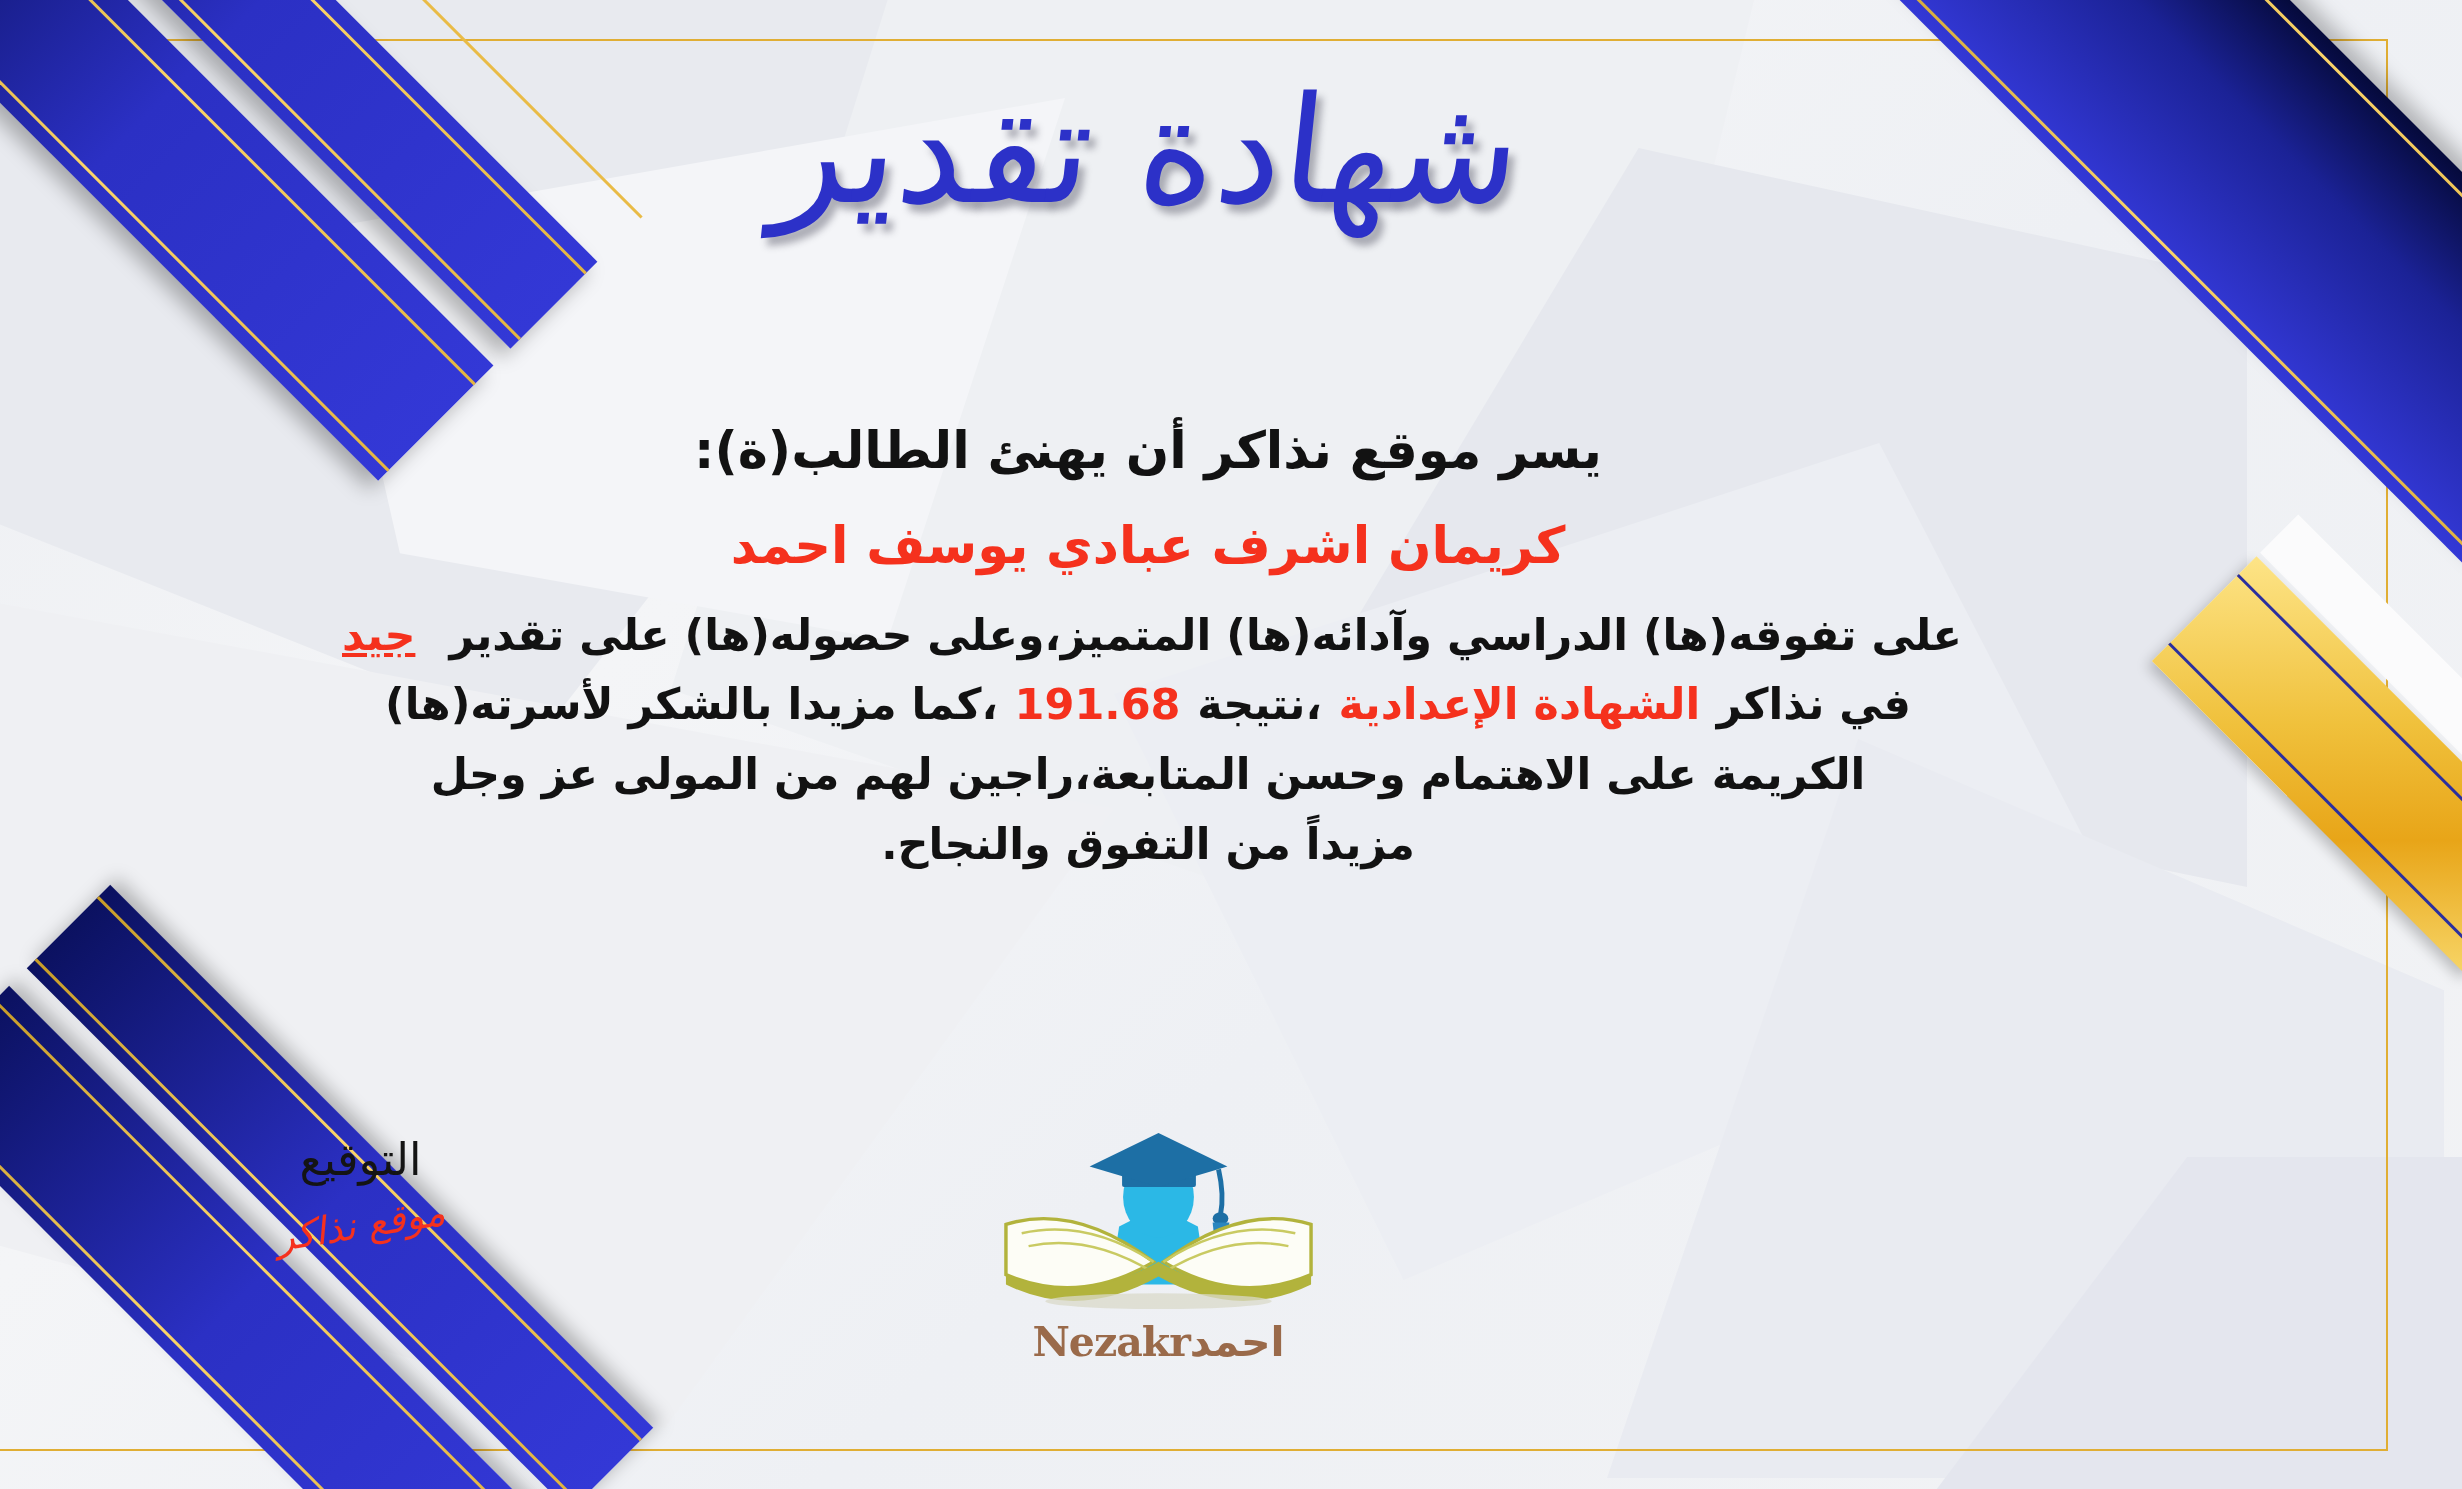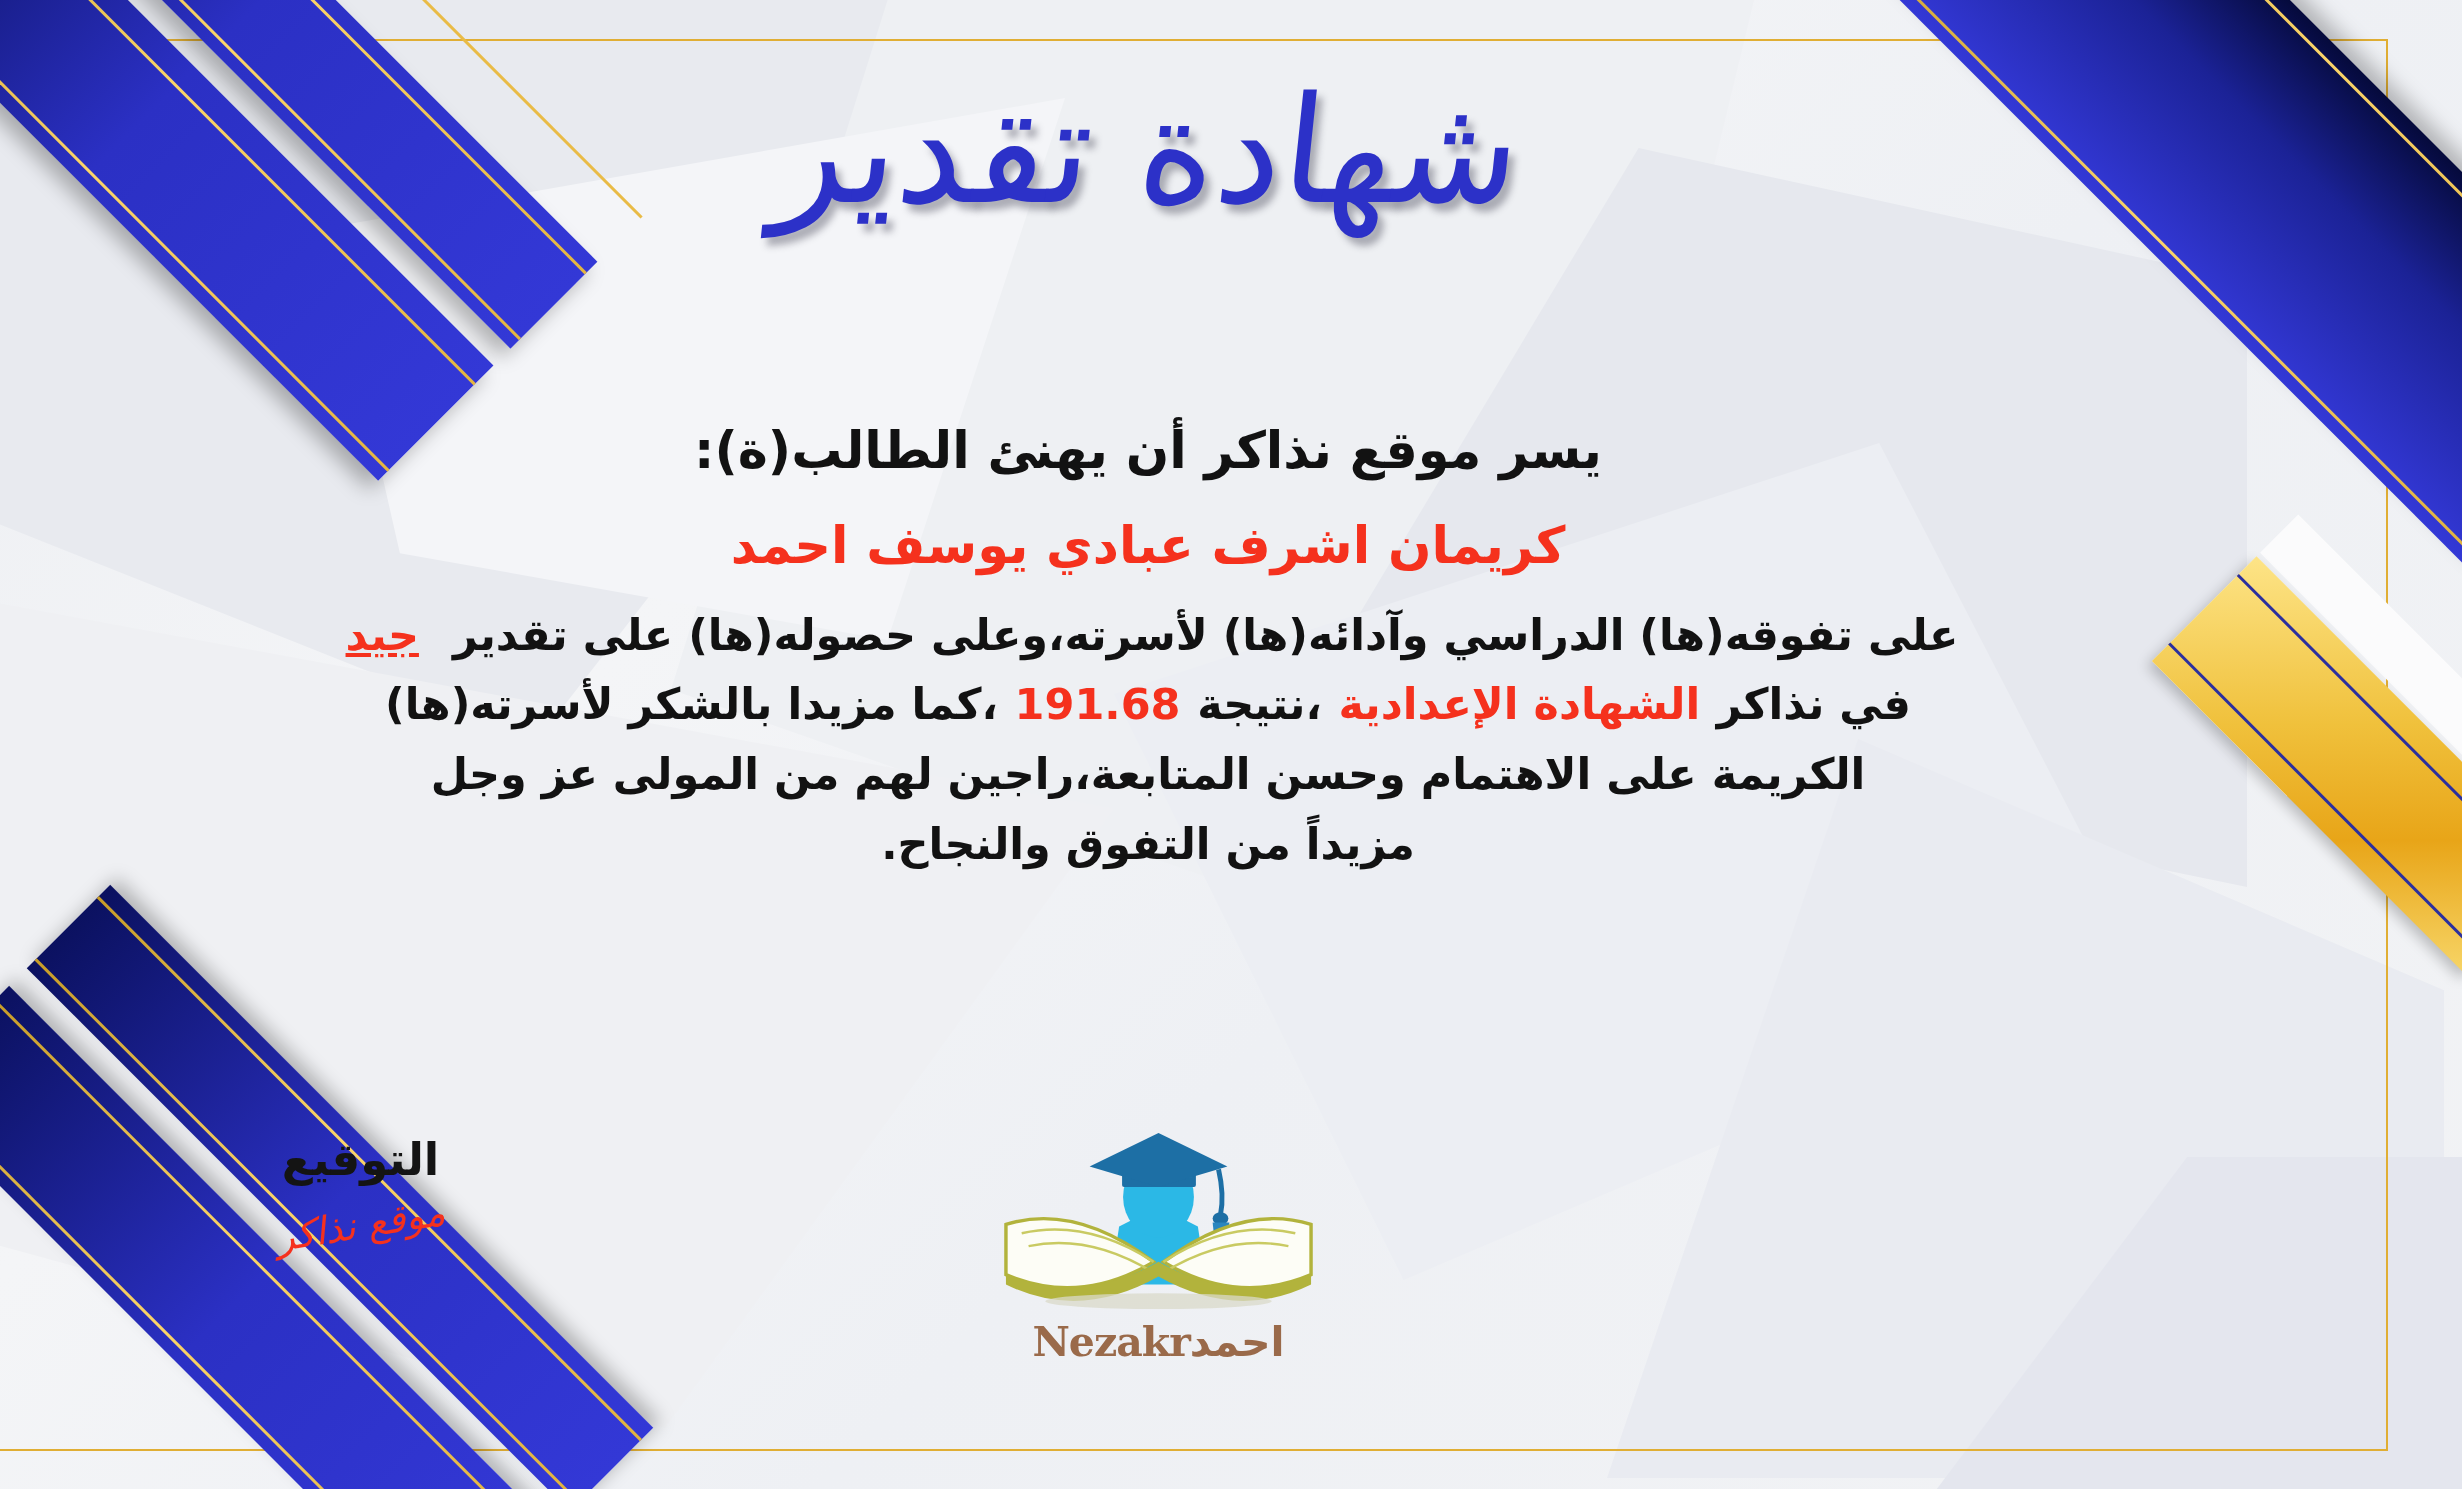--- a/index.html
+++ b/index.html
@@ -122,21 +122,21 @@
 
   
   .sign-block{
     position:absolute;
     left:374px;
     top:1133px;
     width:305px;
     text-align:center;
     direction:rtl;
   }
-  .sign-label{font-size:45px;font-weight:700;color:#141414;}
+  .sign-label{font-size:45px;font-weight:400;color:#141414;}
   .sign-mark{
     margin-top:16.7px;
     font-size:38px;
     color:#f5311d;
     font-family:"DejaVu Serif","Liberation Serif",serif;
     font-style:italic;
     transform:rotate(-9deg);
     display:inline-block;
     white-space:nowrap;
   }
@@ -214,21 +214,21 @@
   </div>
 
   <div class="body-wrap">
 
     <div class="greet">يسر موقع نذاكر أن يهنئ الطالب(ة):</div>
 
     <div class="student-name">كريمان اشرف عبادي يوسف احمد</div>
 
     <div class="para">
       <span class="ln">
-        <span>على تفوقه(ها) الدراسي وآدائه(ها) لأسرته،وعلى حصوله(ها) على تقدير</span><span class="red gap-l">جيد</span>
+        <span>على تفوقه(ها) الدراسي وآدائه(ها) المتميز،وعلى حصوله(ها) على تقدير</span><span class="red gap-l">جيد</span>
       </span>
       <span class="ln">
         <span>في نذاكر</span><span class="red gap-b">الشهادة الإعدادية</span><span>،نتيجة</span><span class="red gap-b">191.68</span><span>،كما مزيدا بالشكر لأسرته(ها)</span>
       </span>
       <span class="ln">الكريمة على الاهتمام وحسن المتابعة،راجين لهم من المولى عز وجل</span>
       <span class="ln">مزيداً من التفوق والنجاح.</span>
     </div>
   </div>
 
   <div class="sign-block">

